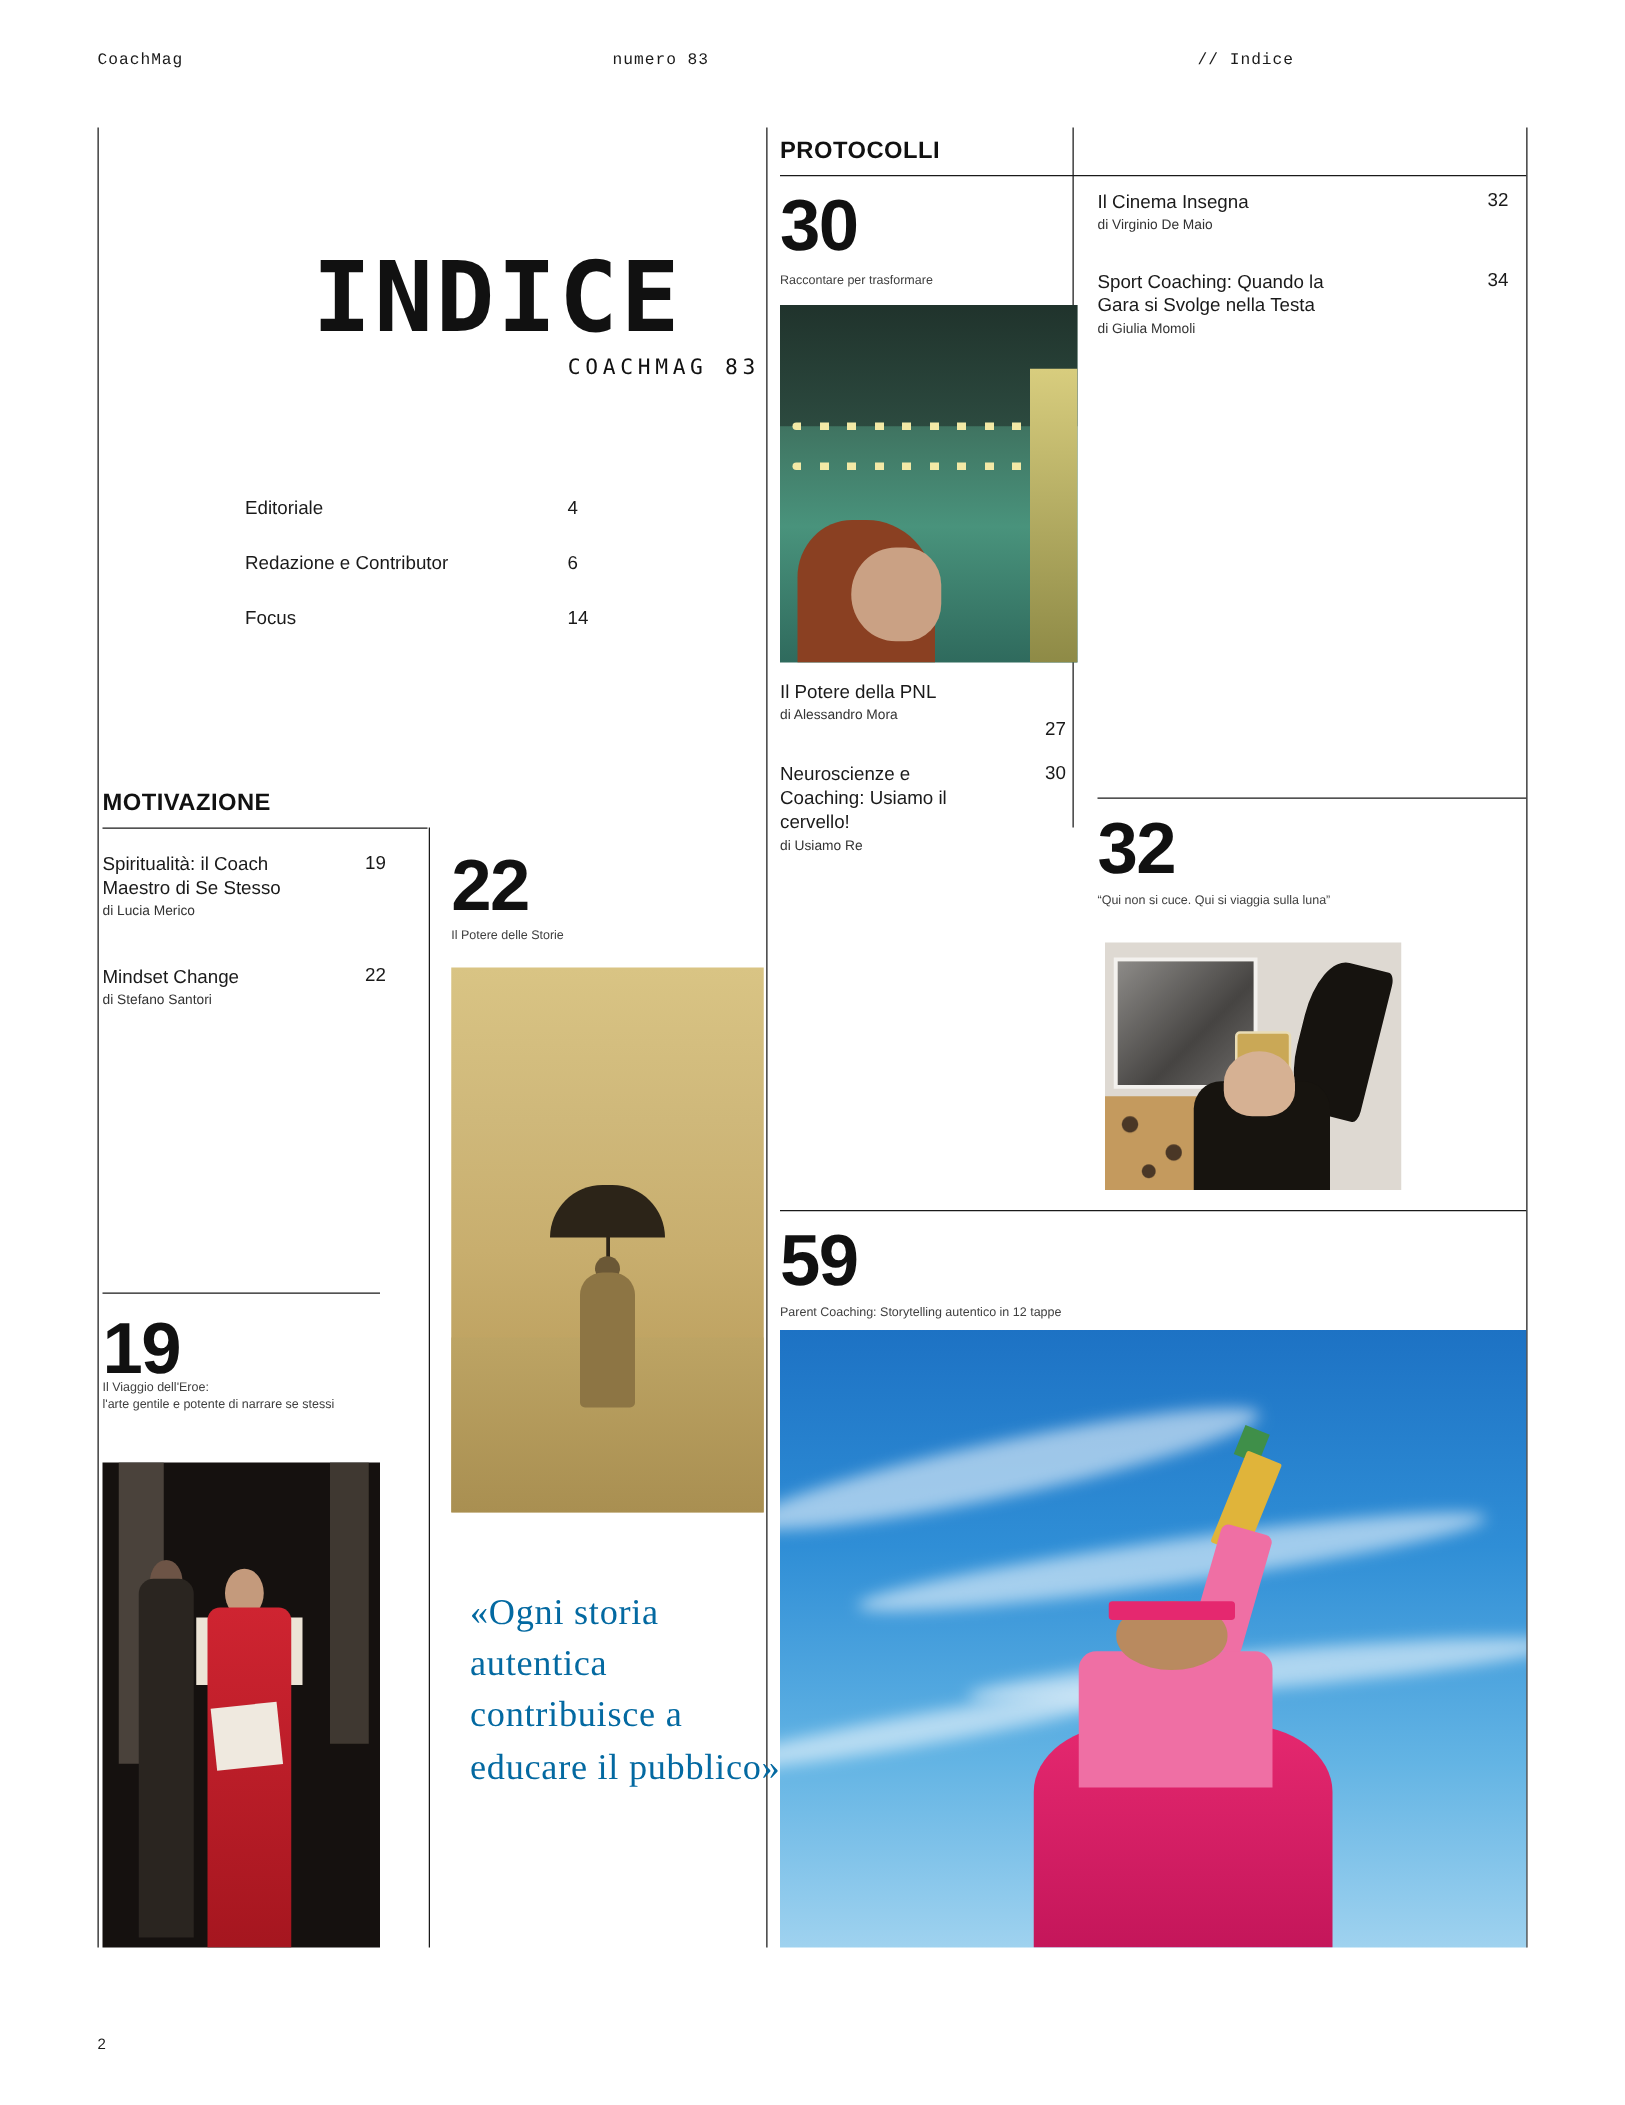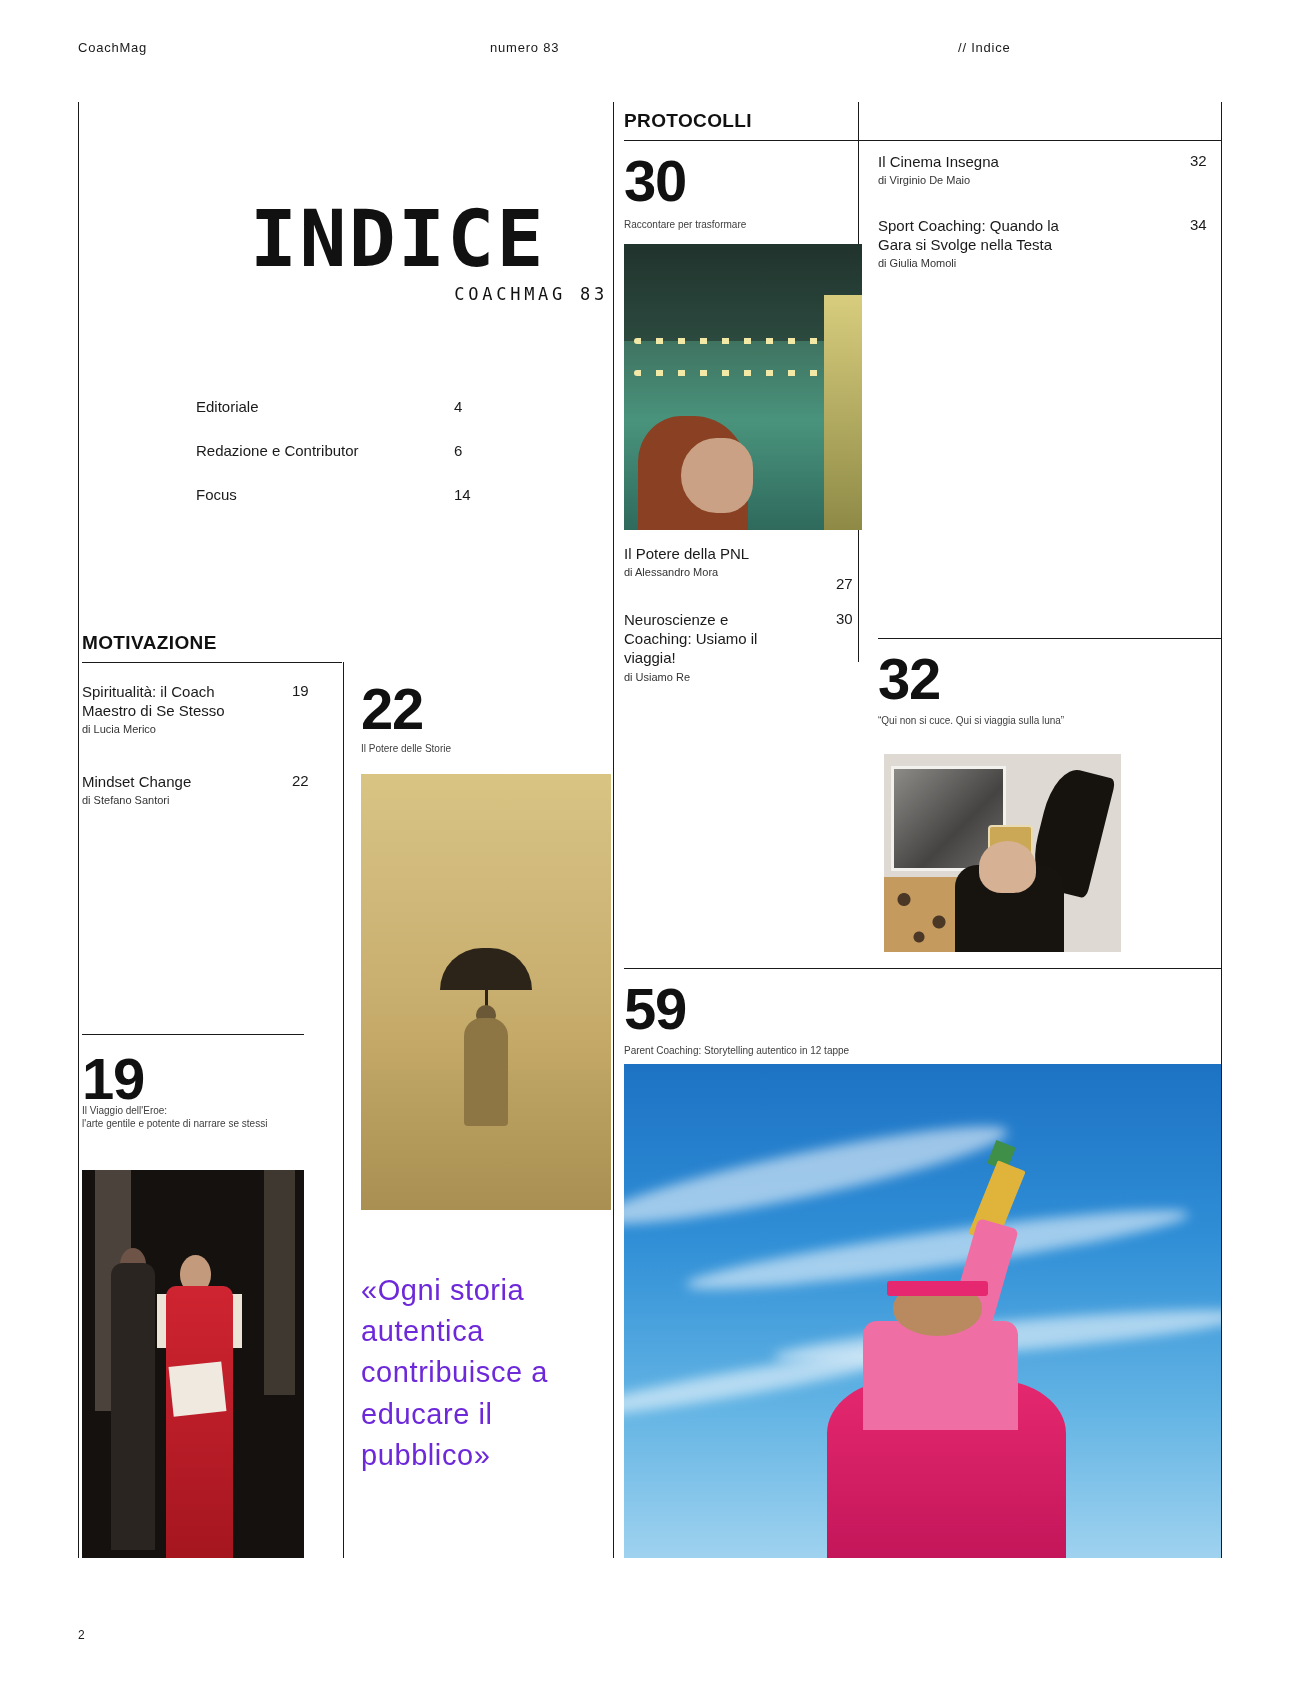--- a/index.html
+++ b/index.html
@@ -16,21 +16,21 @@
     overflow: hidden;
   }
 
   
   .running-head {
     position: absolute;
     top: 40px;
     left: 78px;
     right: 78px;
     height: 20px;
-    font-family: Liberation Sans, sans-serif;
+    font-family: Liberation Mono, monospace;
     font-size: 13px;
     letter-spacing: 0.06em;
     color: #1a1a1a;
     text-align: center;
   }
   .rh-left   { position: absolute; left: 0; }
   .rh-center { position: absolute; left: 412px; }
   .rh-right  { position: absolute; left: 880px; }
 
   
@@ -325,25 +325,26 @@
     background: #3f8f49; transform: rotate(22deg);
   }
   .photo-sky .band {
     position: absolute; left: 44%; bottom: 53%; width: 17%; height: 3%;
     background: #e5286f; border-radius: 3px;
   }
 
   
   .pullquote {
     position: absolute;
-    font-family: Liberation Sans, sans-serif;
+    font-family: Liberation Serif, serif;
     font-size: 29px;
     line-height: 1.42;
-    color: #6d28d9;
+    color: #0369a1;
     letter-spacing: 0.02em;
+    margin-left: 15px;
   }
 
   
   .folio {
     position: absolute;
     left: 78px;
     top: 1628px;
     font-size: 12px;
     color: #1a1a1a;
   }
@@ -439,21 +440,21 @@
     <div class="face"></div>
   </div>
 
   <div class="entry" style="left:546px; top:442px; width:240px;">
     <div class="etitle" style="width:200px;">Il Potere della PNL</div>
     <div class="eauthor">di Alessandro Mora</div>
     <div class="epage" style="left:212px;margin-top:31px;">27</div>
   </div>
 
   <div class="entry" style="left:546px; top:508px; width:240px;">
-    <div class="etitle" style="width:160px;">Neuroscienze e Coaching: Usiamo il viaggia!</div>
+    <div class="etitle" style="width:160px;">Neuroscienze e Coaching: Usiamo il cervello!</div>
     <div class="eauthor">di Usiamo Re</div>
     <div class="epage" style="left:212px;">30</div>
   </div>
 
   <div class="entry" style="left:800px; top:50px; width:343px;">
     <div class="etitle" style="width:260px;">Il Cinema Insegna</div>
     <div class="eauthor">di Virginio De Maio</div>
     <div class="epage" style="left:312px;">32</div>
   </div>
 

